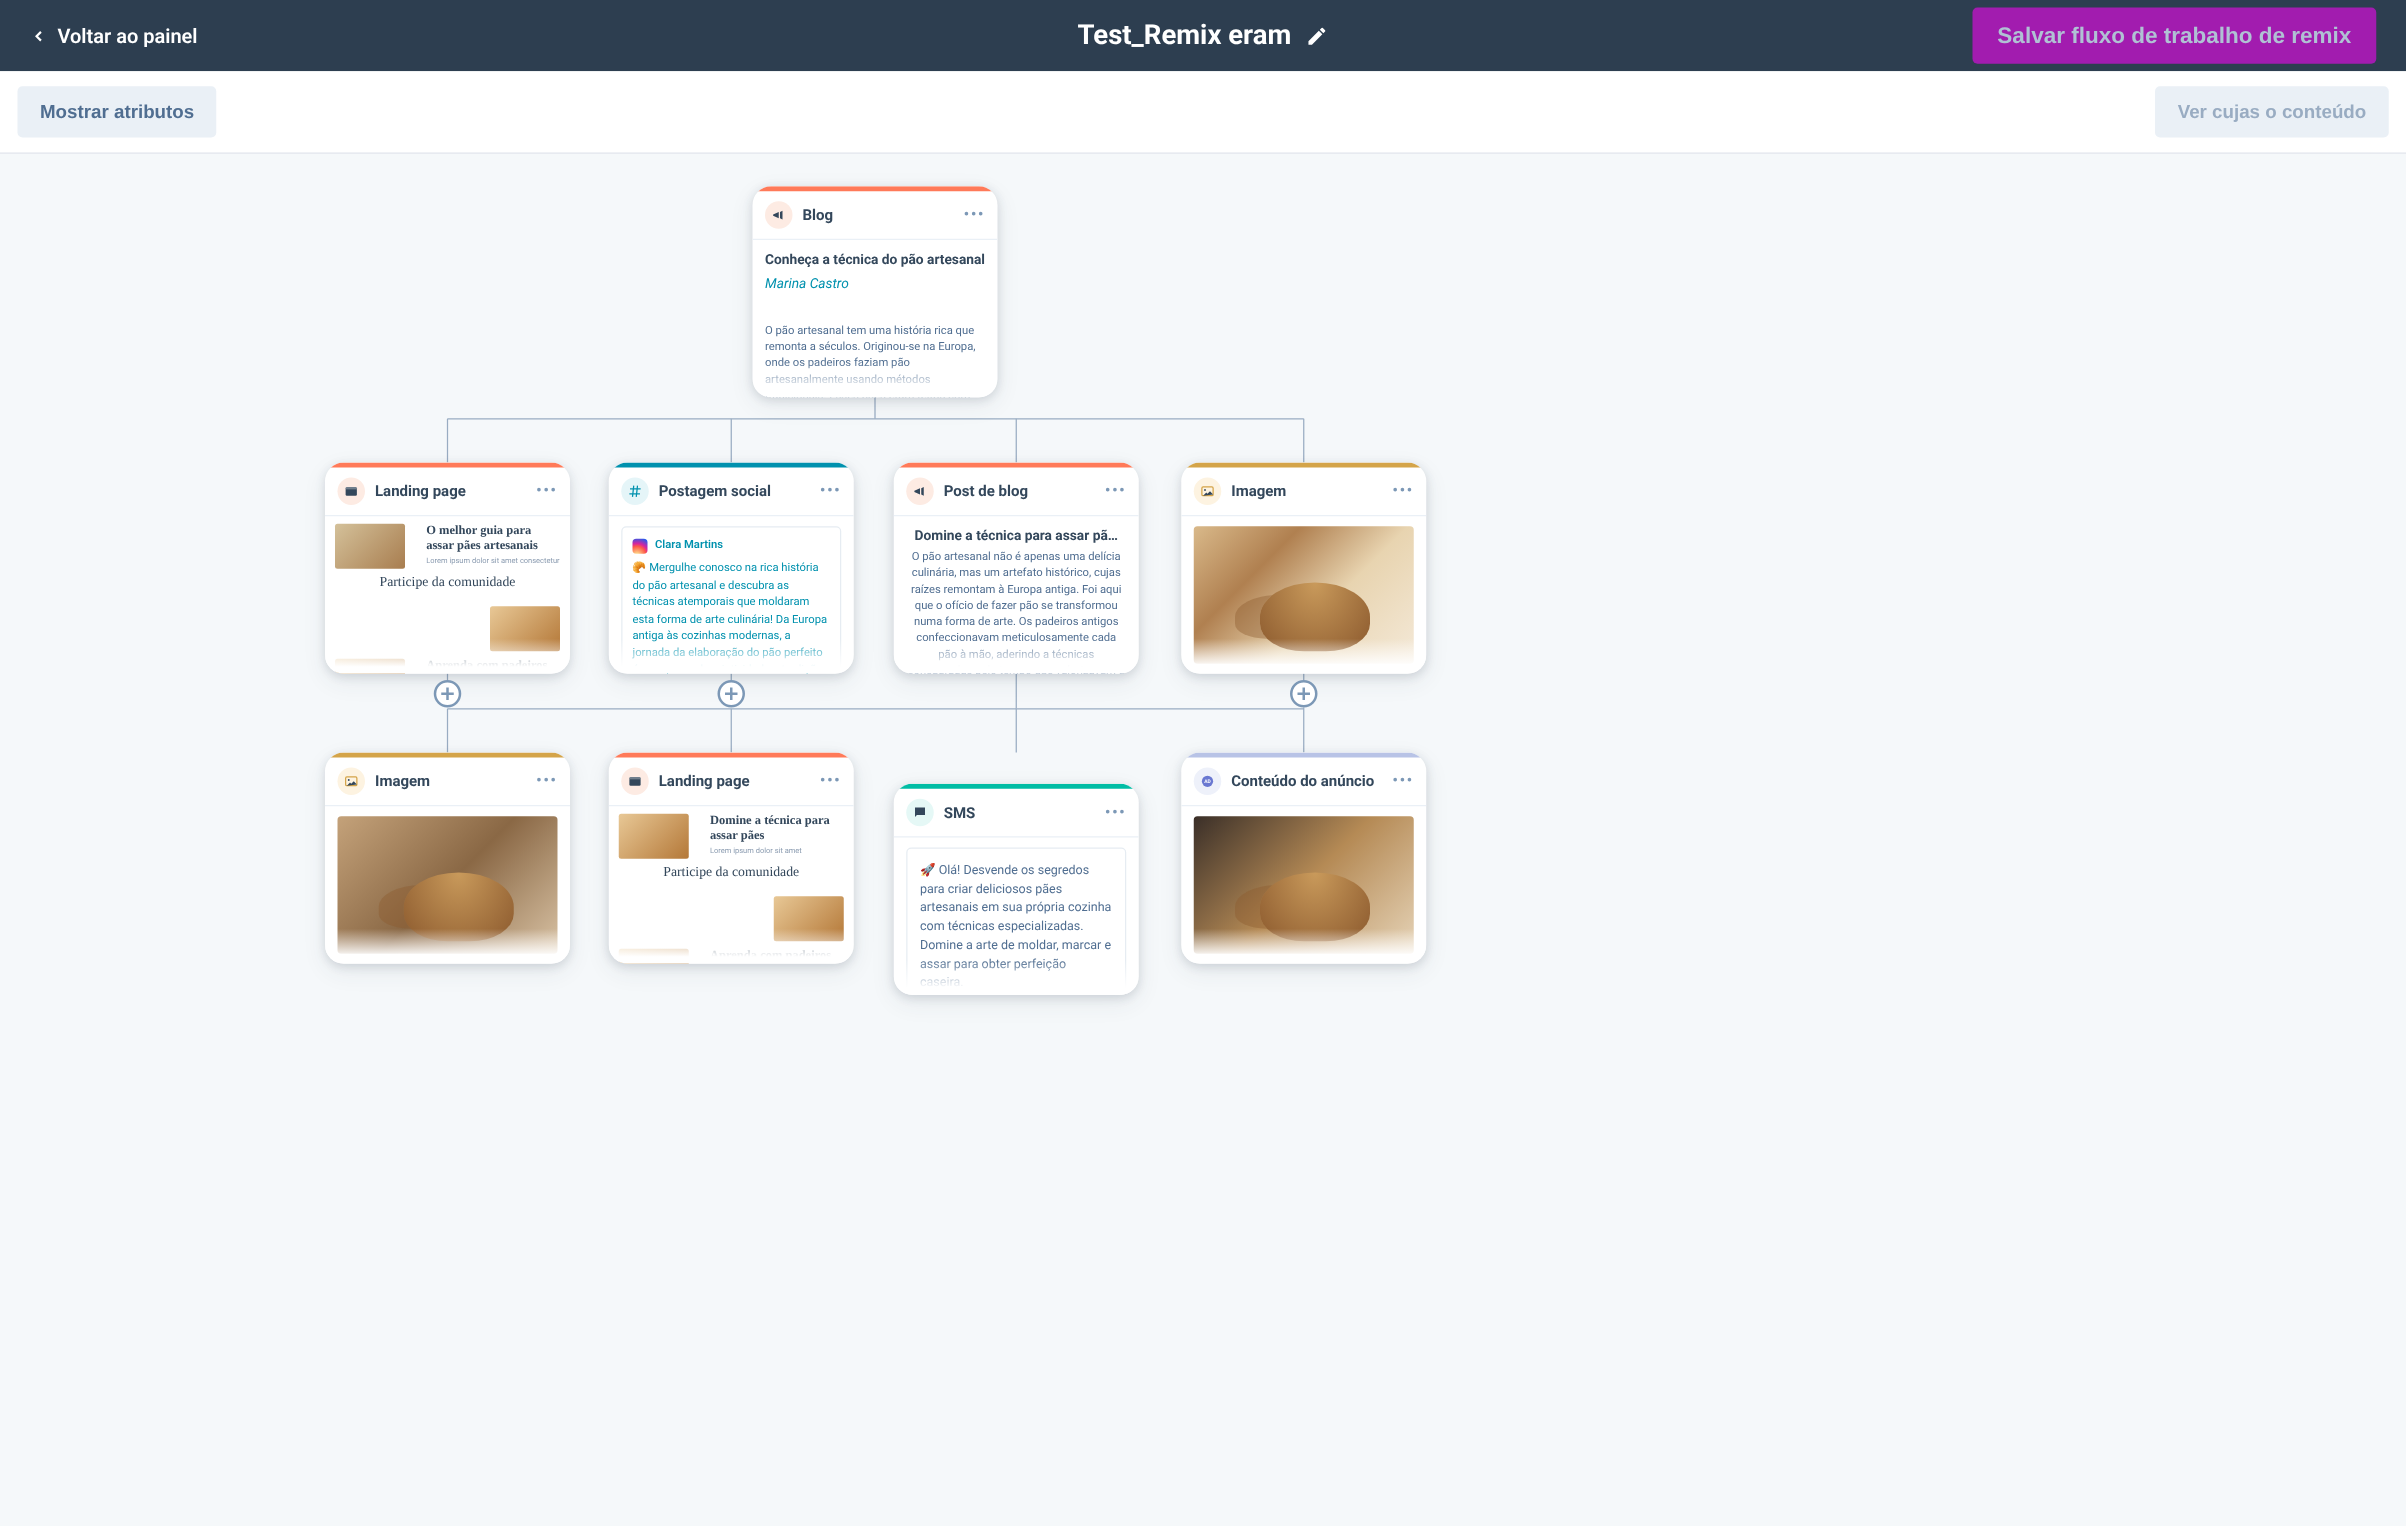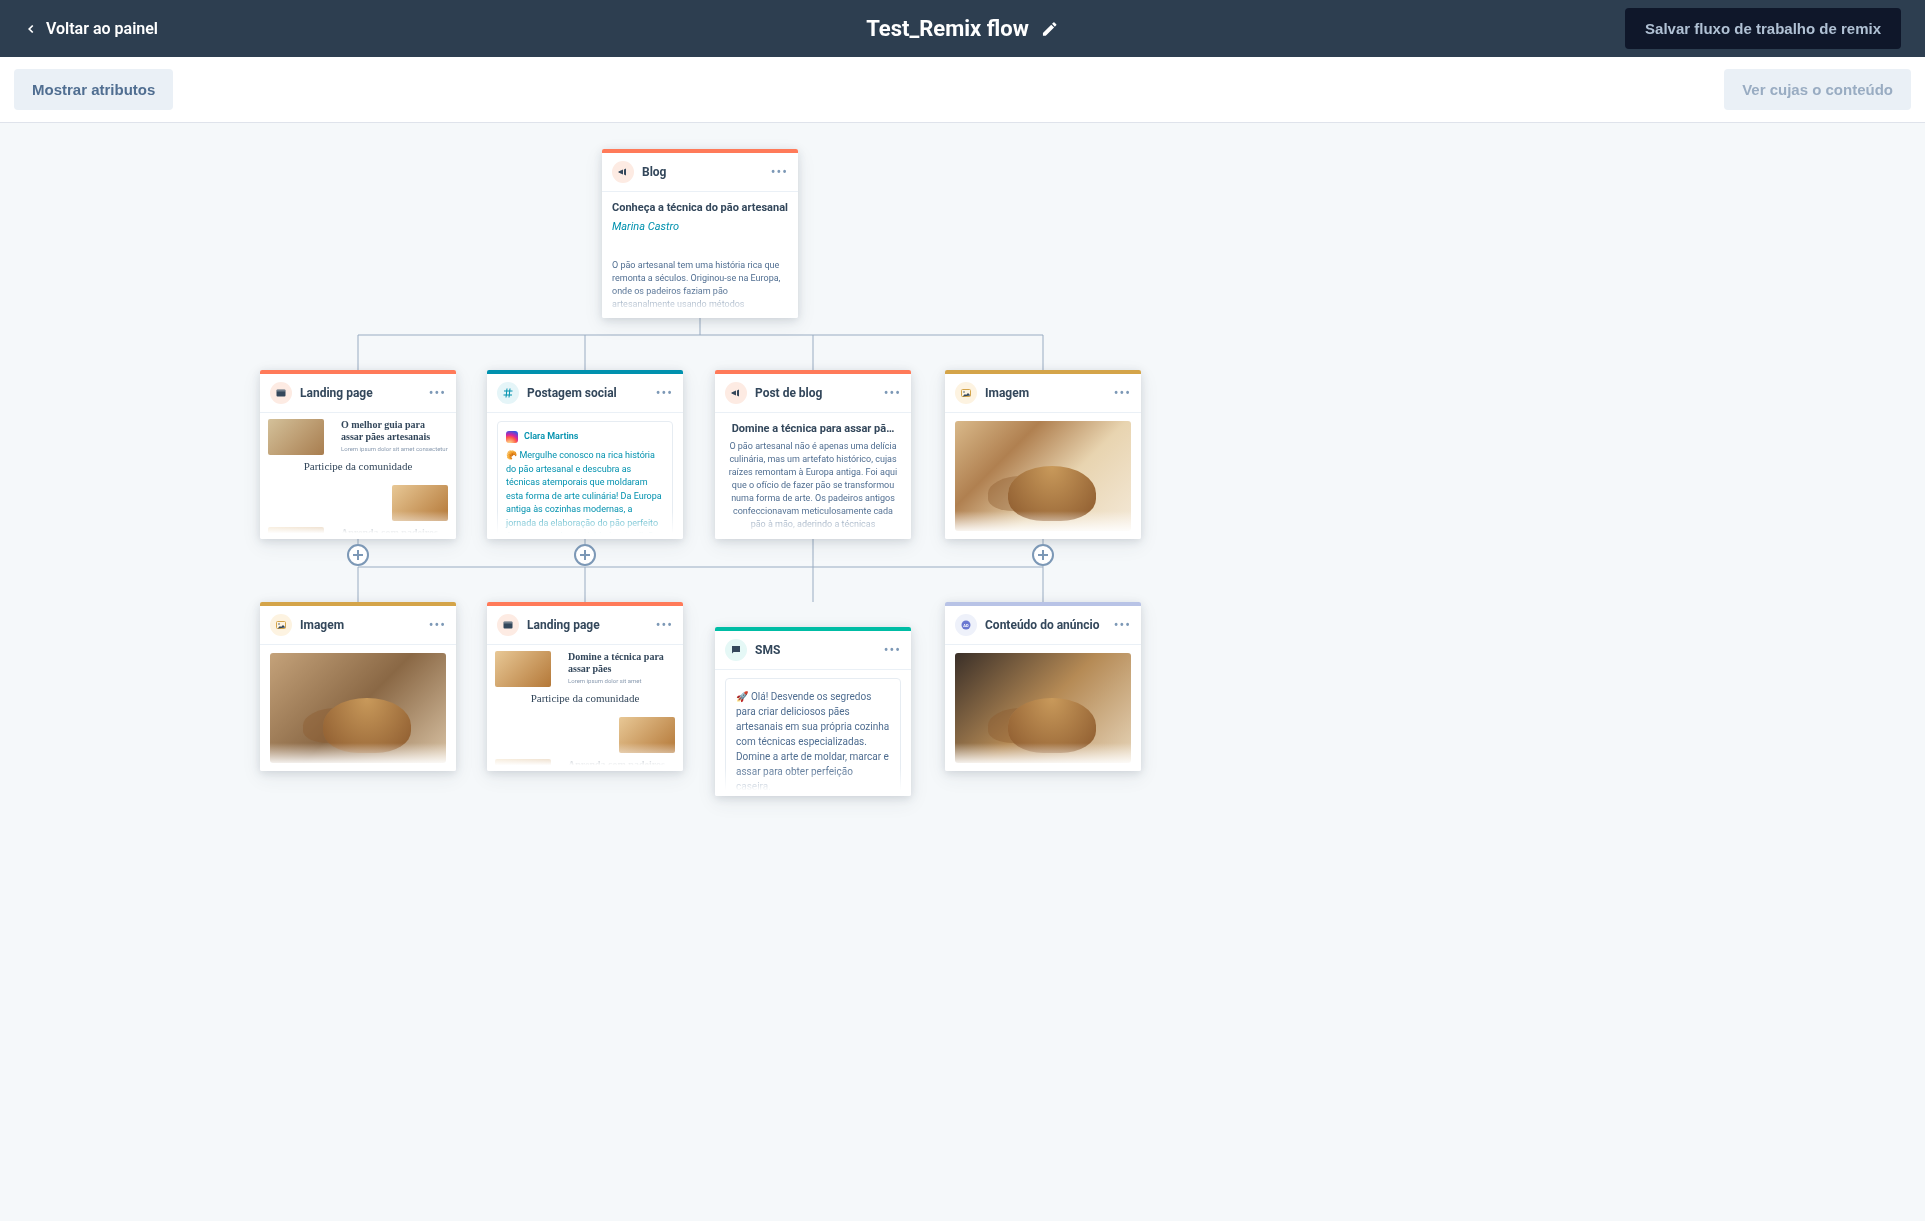--- a/index.html
+++ b/index.html
@@ -32,26 +32,26 @@
     transform: translateX(-50%);
     display: flex;
     align-items: center;
     gap: 12px;
     color: #fff;
     font-size: 22px;
     font-weight: 700;
   }
   .title-wrap svg { width: 18px; height: 18px; cursor: pointer; }
   .save-btn {
-    background: #0f172a;
+    background: #a21caf;
     color: #b0c1d4;
     border: none;
     border-radius: 4px;
     padding: 12px 20px;
-    font-size: 15px;
+    font-size: 18px;
     font-weight: 600;
     cursor: not-allowed;
   }
   .toolbar {
     background: #fff;
     height: 66px;
     display: flex;
     align-items: center;
     justify-content: space-between;
     padding: 0 14px;
@@ -77,21 +77,21 @@
   svg.connectors {
     position: absolute;
     top: 0; left: 0;
     width: 100%; height: 100%;
     pointer-events: none;
   }
   .node {
     position: absolute;
     width: 196px;
     background: #fff;
-    border-radius: 2px;
+    border-radius: 15px;
     box-shadow: 0 2px 8px rgba(45,62,80,.15), 0 6px 20px rgba(45,62,80,.08);
     overflow: hidden;
   }
   .node .accent { height: 4px; width: 100%; }
   .node-head {
     display: flex;
     align-items: center;
     gap: 8px;
     padding: 8px 10px;
     border-bottom: 1px solid #eaf0f6;
@@ -212,21 +212,21 @@
 <body>
 
 <div class="header">
   <div class="back-link">
     <svg viewBox="0 0 24 24" fill="none" stroke="#fff" stroke-width="3">
         <path d="M15 18l-6-6 6-6"></path>
       </svg>
     <span>Voltar ao painel</span>
   </div>
   <div class="title-wrap">
-    <span>Test_Remix flow</span>
+    <span>Test_Remix eram</span>
     <svg viewBox="0 0 24 24" fill="#fff">
         <path d="M3 17.25V21h3.75L17.81 9.94l-3.75-3.75L3 17.25zM20.71 7.04a1 1 0 0 0 0-1.41l-2.34-2.34a1 1 0 0 0-1.41 0l-1.83 1.83 3.75 3.75 1.83-1.83z"></path>
       </svg>
   </div>
   <button class="save-btn">Salvar fluxo de trabalho de remix</button>
 </div>
 
 <div class="toolbar">
   <button class="tool-btn">Mostrar atributos</button>
   <button class="tool-btn disabled">Ver cujas o conteúdo</button>

